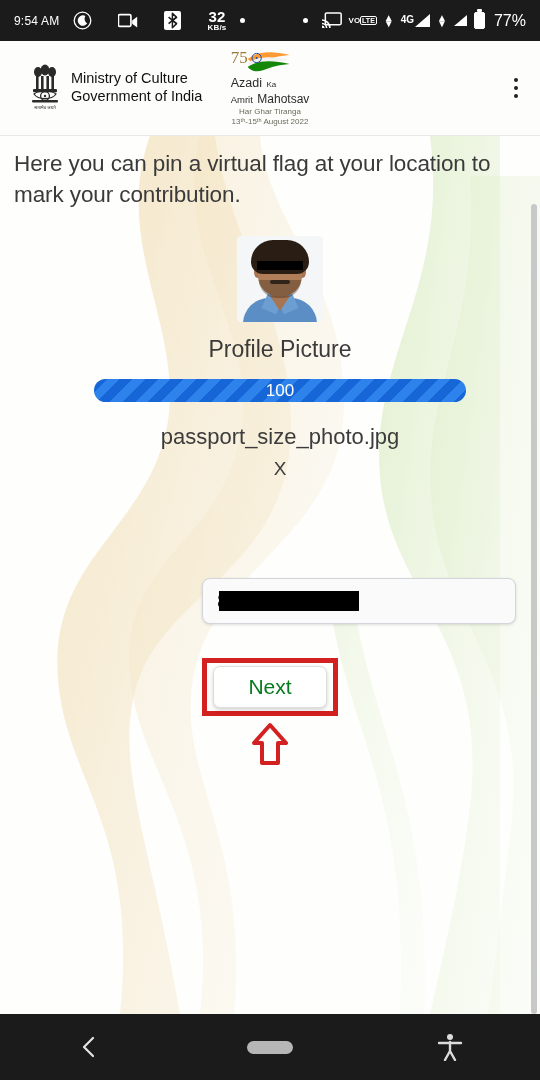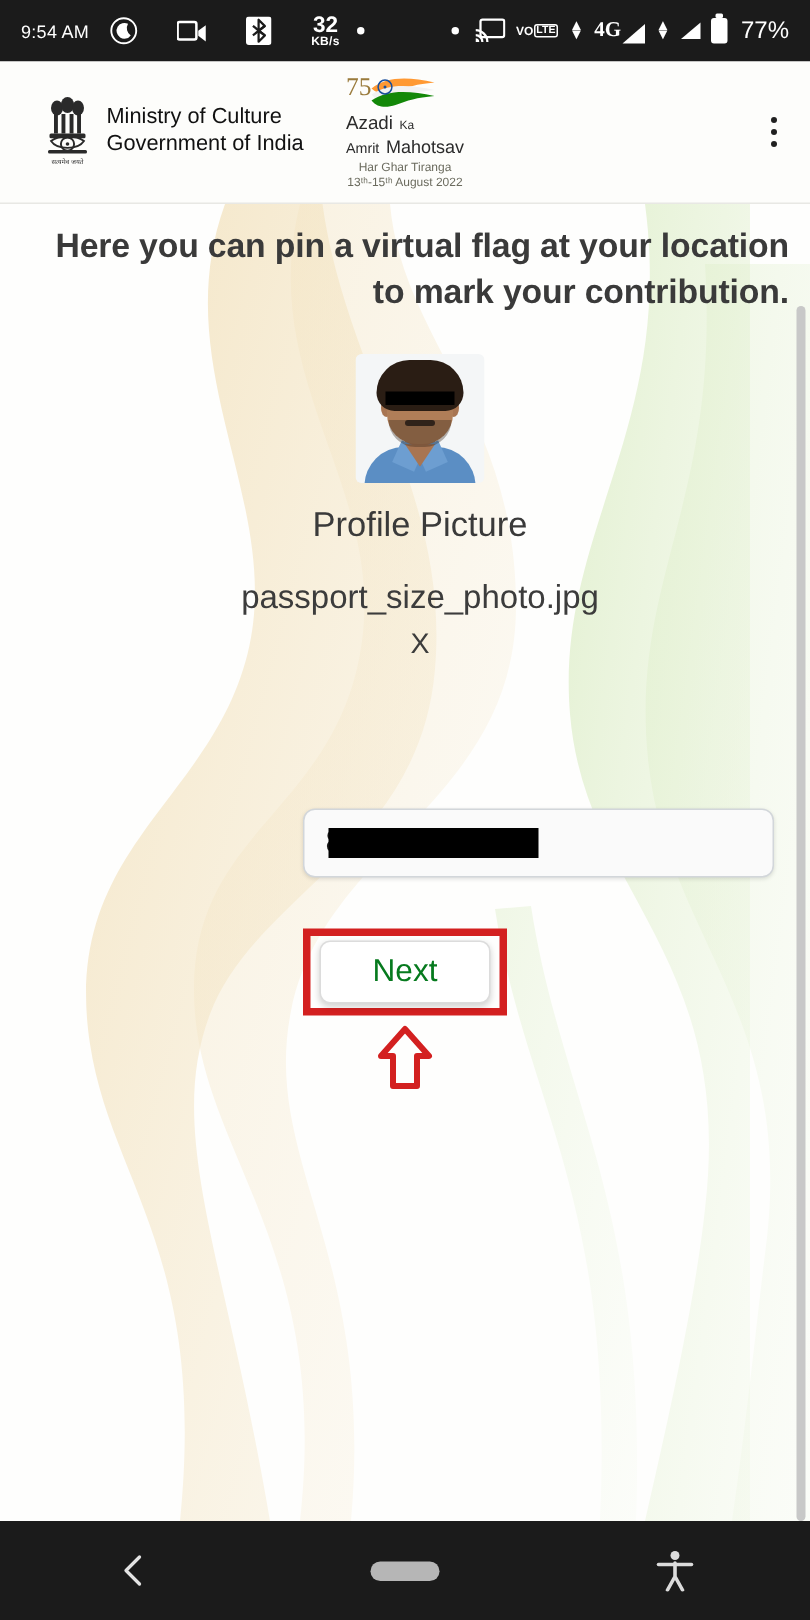--- a/index.html
+++ b/index.html
@@ -22,21 +22,21 @@
   .sb-mid { flex: 1 1 auto; display: flex; align-items: center; justify-content: center; gap: 58px; }
   .sb-right { display: flex; align-items: center; gap: 7px; flex: 0 0 auto; }
   .dot-ind { width: 5px; height: 5px; border-radius: 50%; background: #ffffff; display: inline-block; }
   .kbs { display: flex; flex-direction: column; align-items: center; line-height: 1; }
   .kbs .n { font-size: 15px; font-weight: bold; }
   .kbs .u { font-size: 8px; font-weight: bold; letter-spacing: .2px; }
   .volte { display: flex; flex-direction: row; align-items: center; line-height: 1; }
   .volte .vo { font-size: 8px; font-weight: bold; }
   .volte .lte { font-size: 7px; font-weight: bold; border: 1px solid #fff; border-radius: 2px; padding: 0 1px; }
   .sig4g { display: flex; align-items: flex-end; gap: 1px; }
-  .g4 { font-size: 14px; font-weight: bold; align-self: flex-start; font-family: Liberation Serif, serif; }
+  .g4 { font-size: 10px; font-weight: bold; align-self: flex-start; }
   .tri { width: 0; height: 0; border-style: solid; border-width: 0 0 13px 15px; border-color: transparent transparent #ffffff transparent; }
   .tri.sm { border-width: 0 0 11px 13px; }
   .arrows { display: flex; flex-direction: column; align-items: center; line-height: .55; font-size: 10px; }
   .batt { width: 11px; height: 17px; border: 1.5px solid #ffffff; border-radius: 2px; position: relative; background: #ffffff; }
   .batt:before { content: ""; position: absolute; top: -4px; left: 2.5px; width: 5px; height: 2.5px; background: #ffffff; border-radius: 1px; }
   .pct { font-size: 16px; margin-left: 2px; }
   .icon-w { fill: #ffffff; display: block; }
 
   
   .appheader {
@@ -63,22 +63,22 @@
     position: absolute; top: 136px; left: 0; width: 540px; height: 878px;
     background: #fefefc; overflow: hidden;
   }
   .bg-art { position: absolute; inset: 0; pointer-events: none; }
   .scrollbar {
     position: absolute; top: 68px; right: 3px; width: 6px; height: 810px;
     background: #c8c8c8; border-radius: 3px;
   }
 
   .intro {
-    position: relative; text-align: right; color: #3a3a3a;
-    font-size: 22.5px; font-weight: bold; line-height: 1.38;
+    position: relative; text-align: left; color: #3a3a3a;
+    font-size: 22.5px; font-weight: normal; line-height: 1.38;
     padding: 12px 14px 0 14px; letter-spacing: -.1px;
   }
 
   .profile-wrap { position: relative; text-align: center; margin-top: 26px; padding-left: 20px; }
   .avatar {
     width: 86px; height: 86px; margin: 0 auto; position: relative;
     border-radius: 4px; overflow: hidden;
   }
   .av-bg { position: absolute; inset: 0; background: #f4f6f7; }
   .av-hair { position: absolute; left: 14px; top: 4px; width: 58px; height: 34px; background: #2a1d14; border-radius: 29px 29px 16px 16px; }
@@ -311,20 +311,23 @@
         <div class="av-ear-l"></div>
         <div class="av-ear-r"></div>
         <div class="av-face"></div>
         <div class="av-beard"></div>
         <div class="av-mustache"></div>
         <div class="av-hair"></div>
         <div class="av-redact"></div>
       </div>
       <div class="pp-label">Profile Picture</div>
 
+      <div class="progress">
+        <span>100</span>
+      </div>
 
       <div class="filename">passport_size_photo.jpg</div>
       <div class="removex">X</div>
     </div>
 
     <div class="field-row name">
       <div class="field-label">Name*</div>
       <div class="field-input autofill">
         <span>Vishnu Acharya</span>
       </div>

